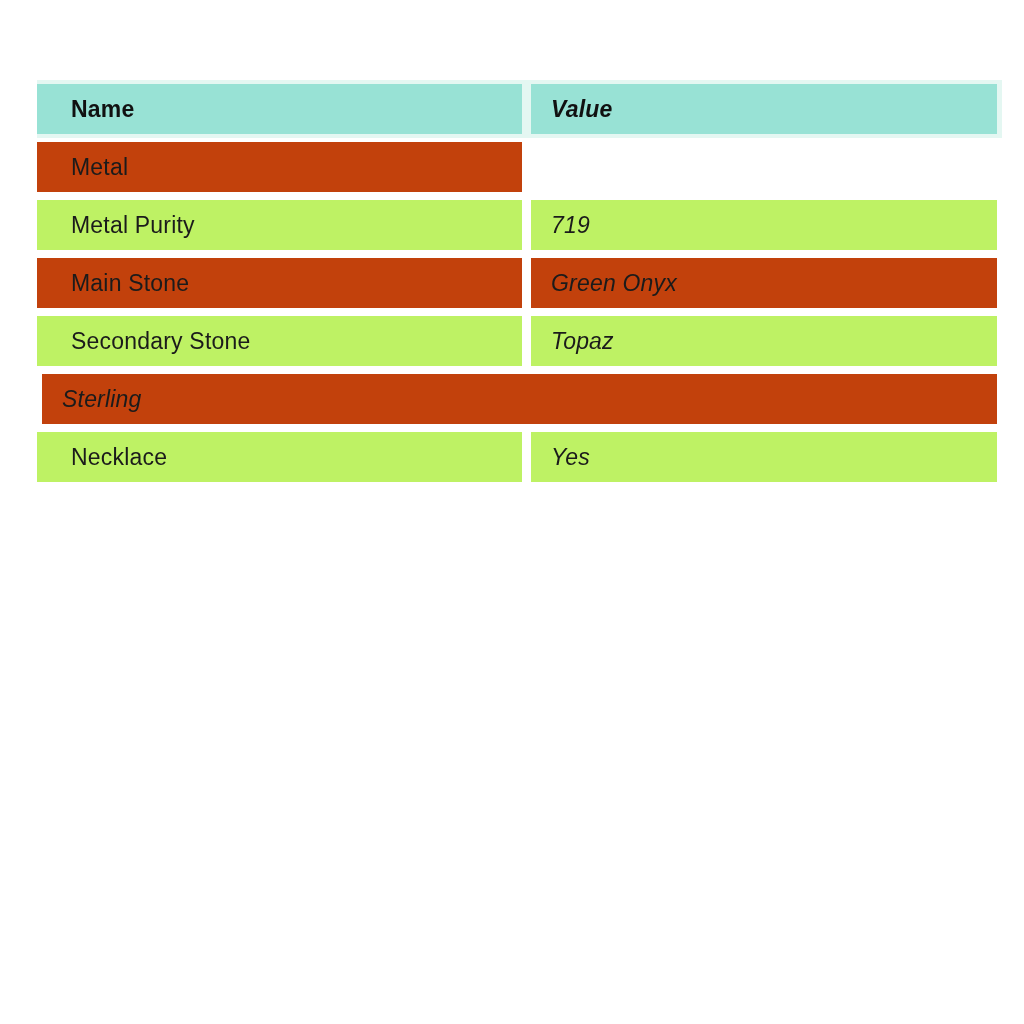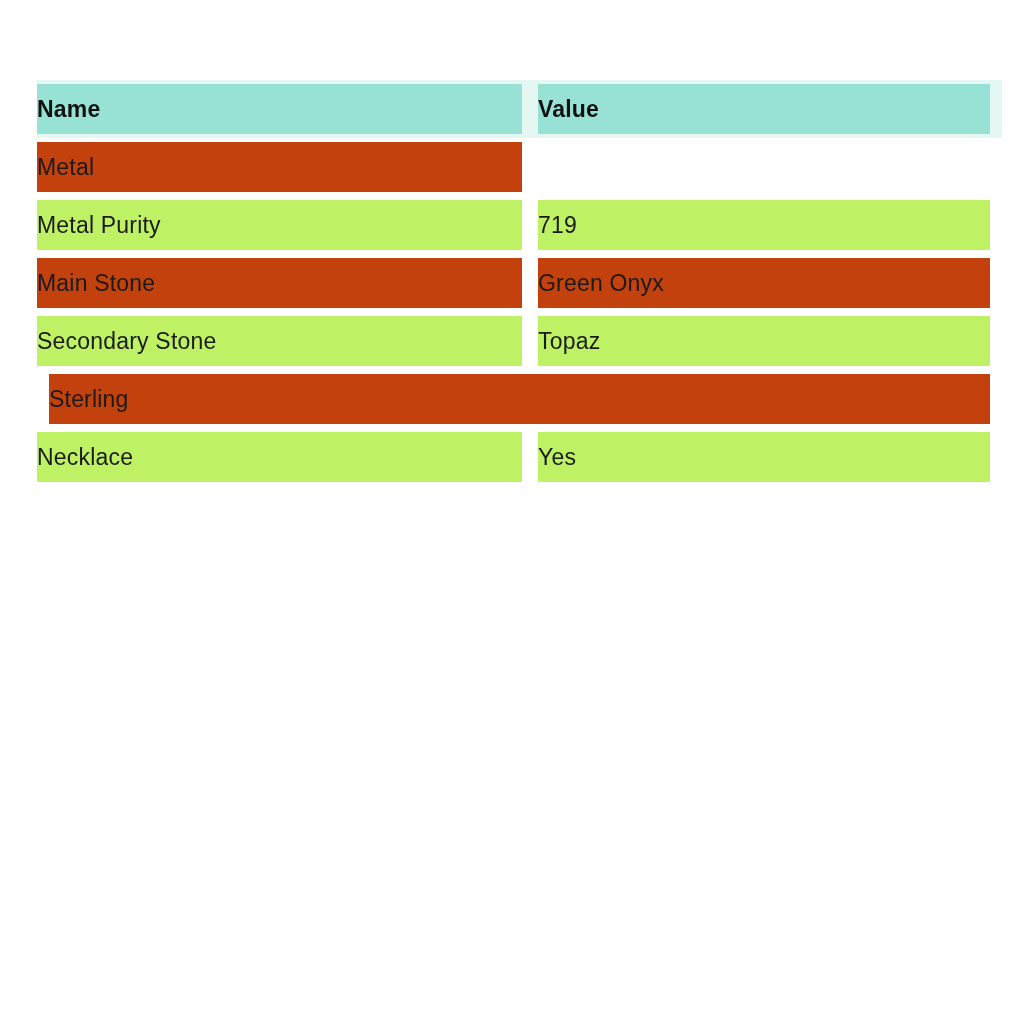--- a/index.html
+++ b/index.html
@@ -36,24 +36,27 @@
     line-height: 1;
     color: #1b1b1b;
     letter-spacing: 0.2px;
     overflow: hidden;
     white-space: nowrap;
   }
   .cell.name-col {
     width: 485px;
     flex: 0 0 485px;
     margin: 4px 4px 4px 0;   
+    padding-left: 34px;
   }
   .cell.value-col {
     flex: 1 1 auto;
-    margin: 4px 12px;
+    margin: 4px 5px;
+    padding-left: 20px;
+    font-style: italic;
   }
   .row.header .cell {
     background: #98e2d5;
     font-weight: 700;
     color: #111111;
   }
   .row.striped .cell {
     background: #bef264;
   }
   .row.plain .cell {

